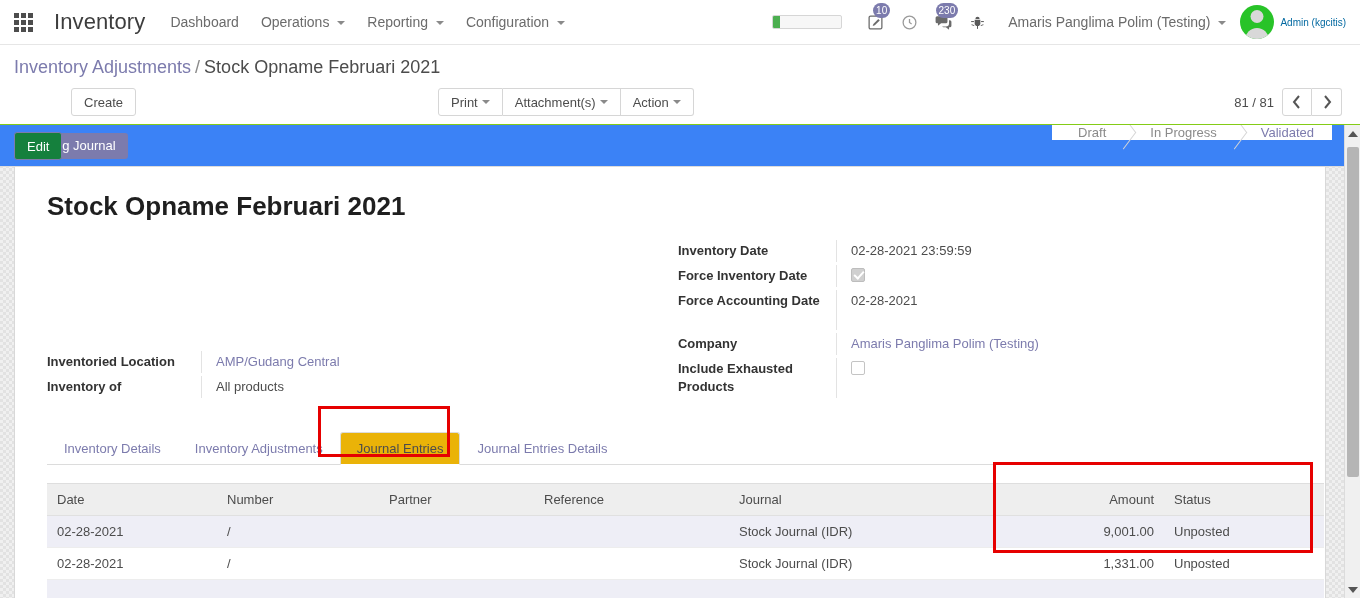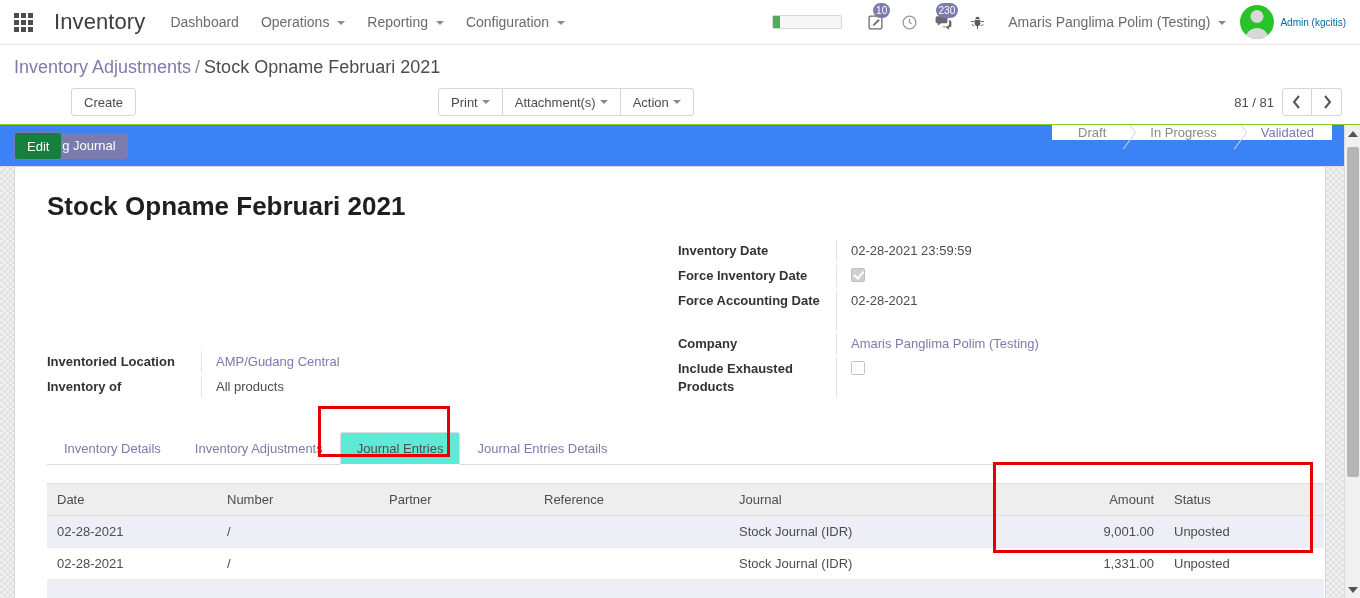--- a/index.html
+++ b/index.html
@@ -360,21 +360,21 @@
     cursor: pointer;
     border: 1px solid transparent;
     border-radius: 3px 3px 0 0;
     position: relative;
     bottom: -1px;
     white-space: nowrap;
     background: transparent;
   }
   .tab.active {
     color: #4c4c4c;
-    background: #5eead4;
+    background: #eab308;
     border-color: #dcdcdc;
     border-bottom-color: #fff;
   }
 
   
   .list-wrap { margin-top: 18px; padding-left: 12px; padding-right: 0; }
   table.olist {
     width: 1277px;
     border-collapse: collapse;
     table-layout: fixed;

